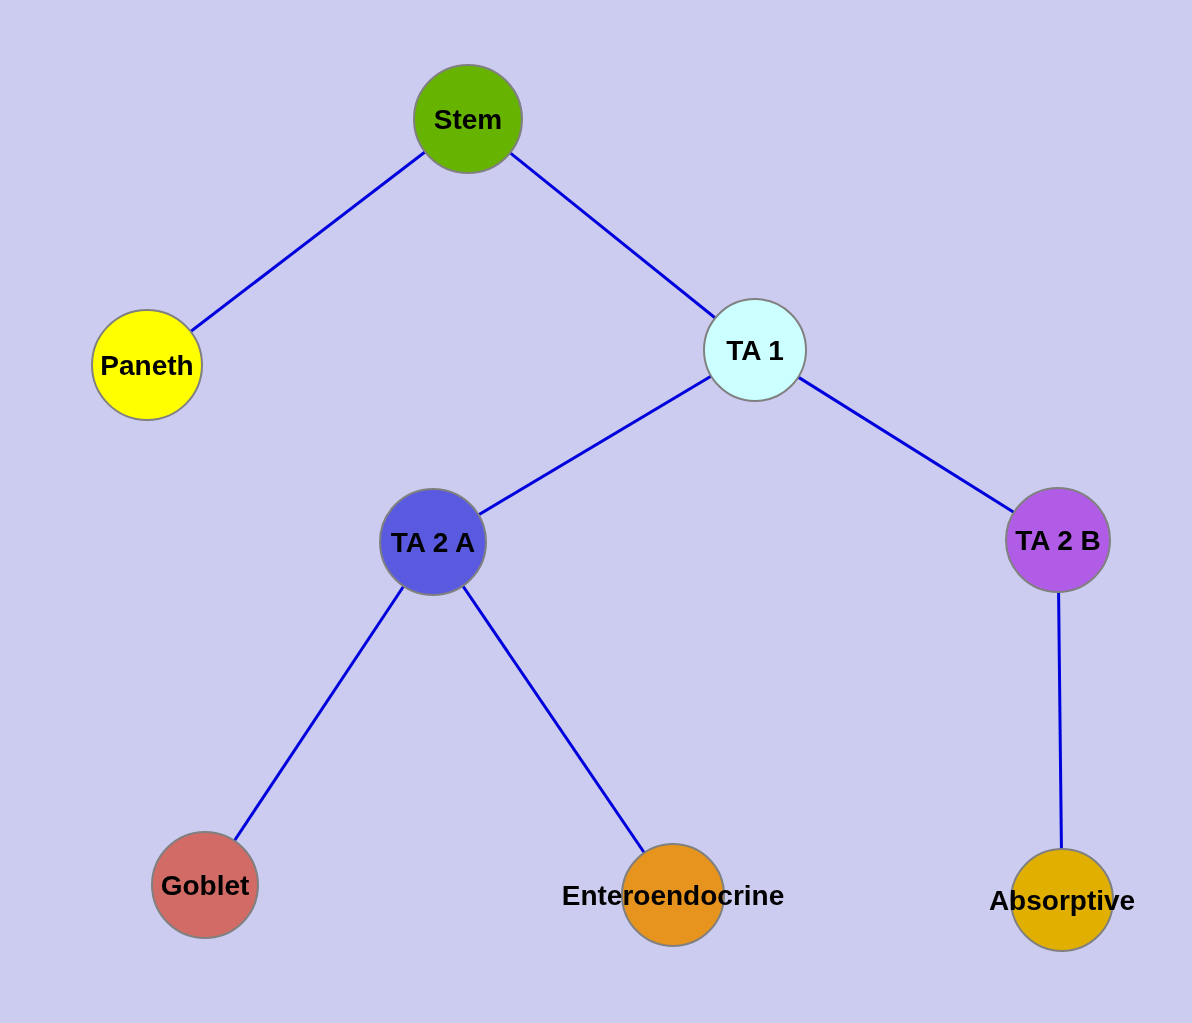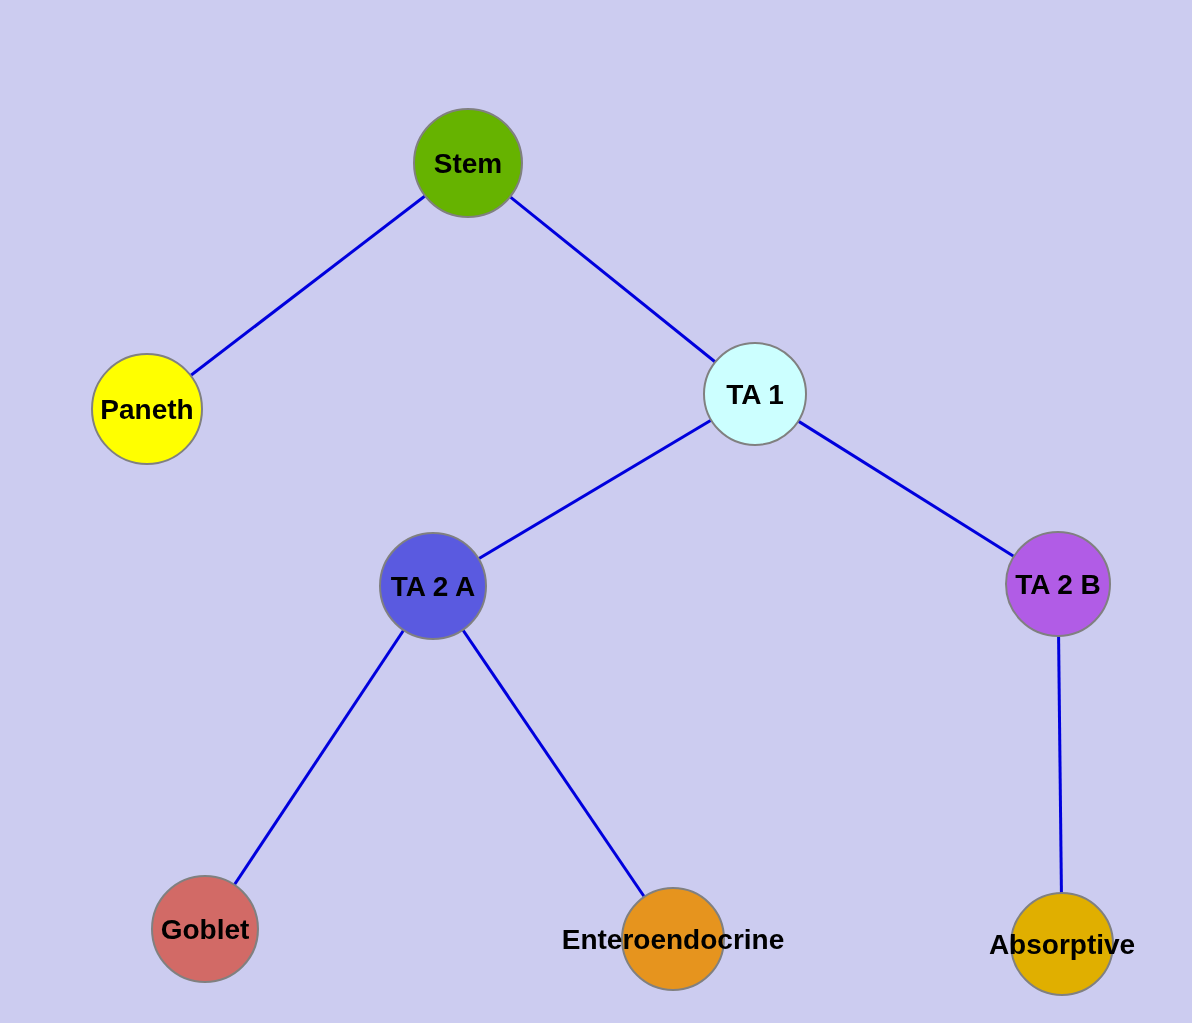--- a/index.html
+++ b/index.html
@@ -7,21 +7,20 @@
     padding: 0;
     width: 1192px;
     height: 1023px;
     overflow: hidden;
     background: #ccccf0;
   }
   .stage {
     position: relative;
     width: 1192px;
     height: 800px;
-    margin-top: 44px;
   }
   svg {
     display: block;
   }
   .edge-line {
     fill: none;
   }
   .node-circle {
     cursor: pointer;
   }

